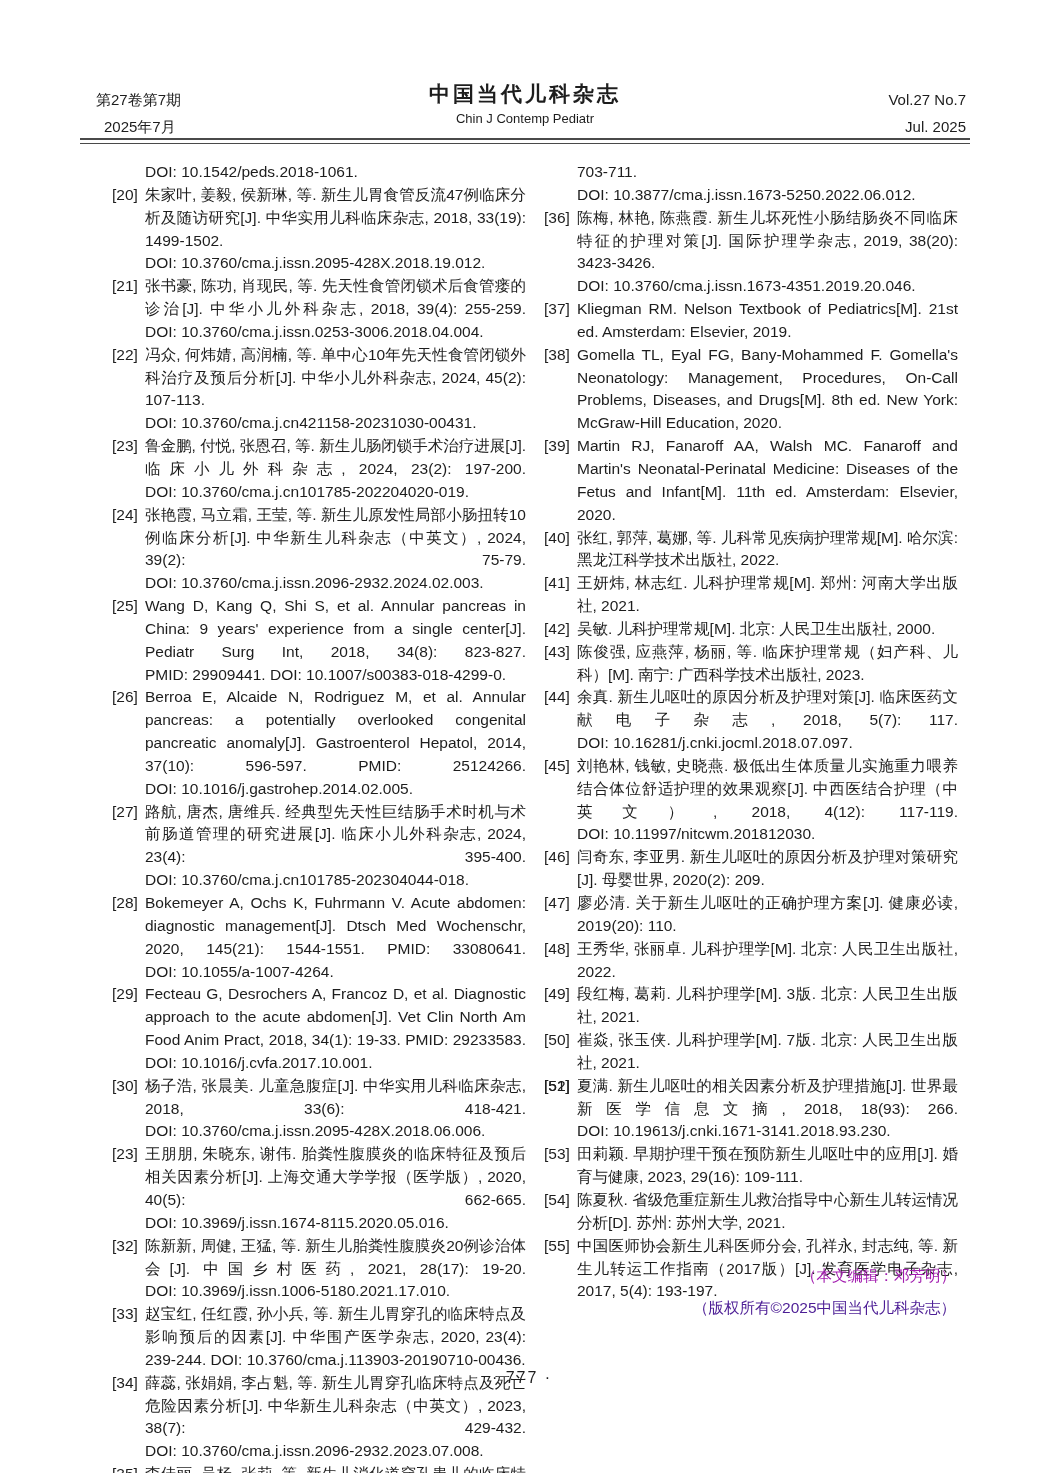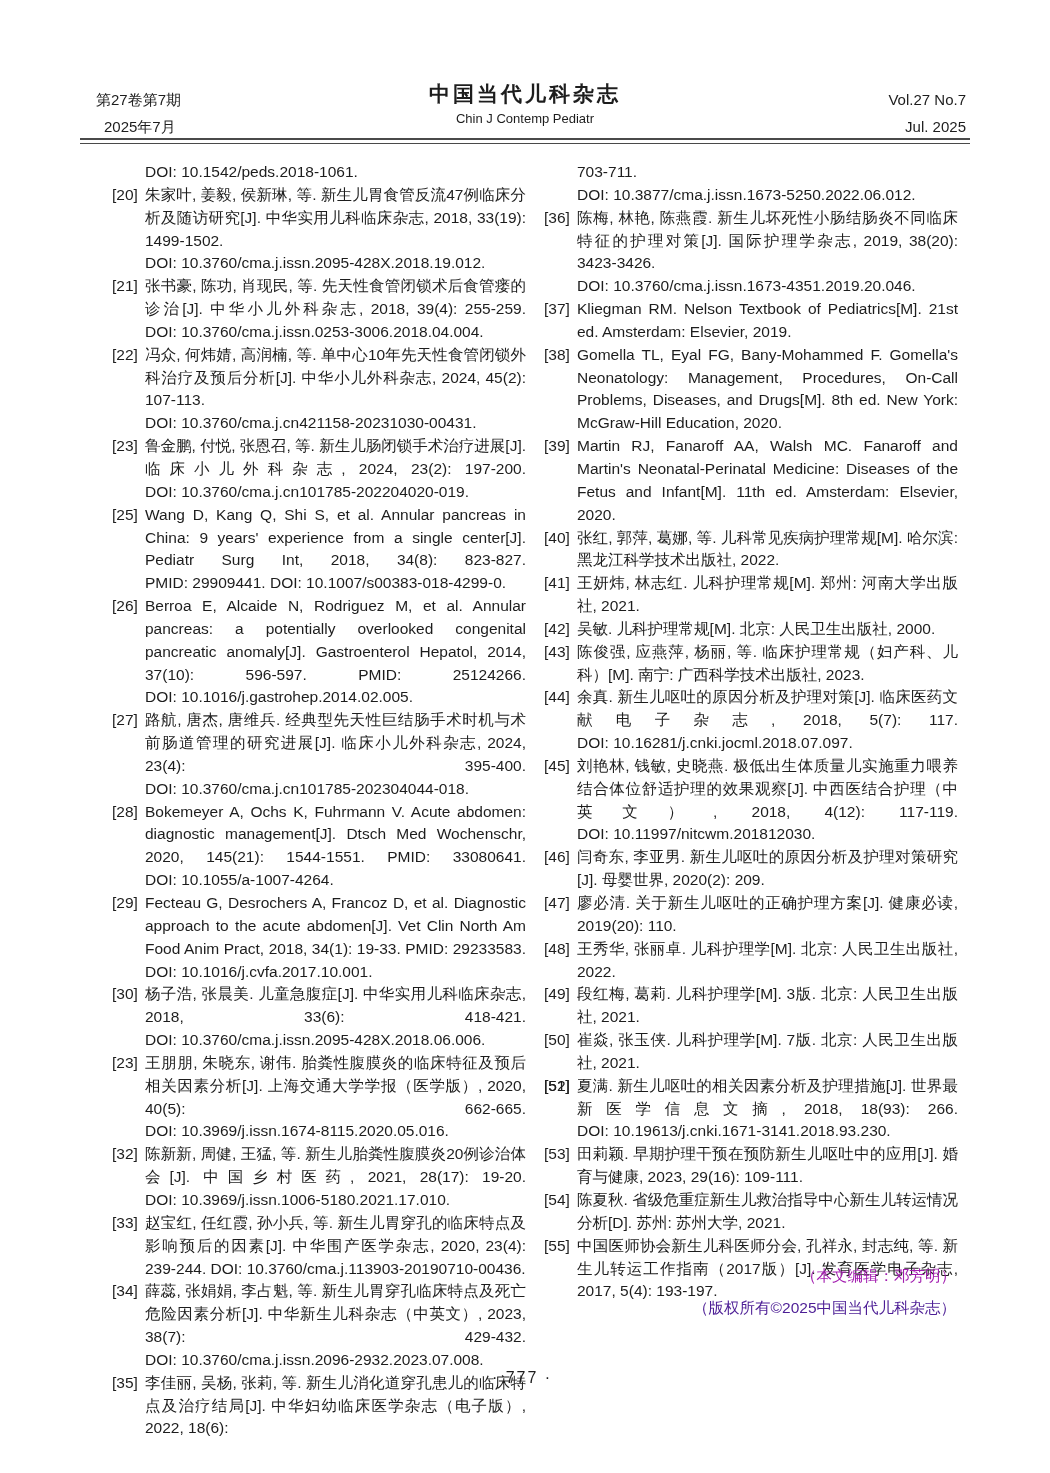--- a/index.html
+++ b/index.html
@@ -74,20 +74,21 @@
 
   <div class="hdr-rule"></div>
 
   <div class="columns">
     <div class="col" id="col-left">
         <div class="ref"><span class="ref-num"></span><span class="ref-text"><span class="nb">DOI: 10.1542/peds.2018-1061.</span></span></div>
         <div class="ref"><span class="ref-num">[20]</span><span class="ref-text">朱家叶, 姜毅, 侯新琳, 等. 新生儿胃食管反流47例临床分析及随访研究[J]. 中华实用儿科临床杂志, 2018, 33(19): 1499-1502. <span class="nb">DOI: 10.3760/cma.j.issn.2095-428X.2018.19.012.</span></span></div>
         <div class="ref"><span class="ref-num">[21]</span><span class="ref-text">张书豪, 陈功, 肖现民, 等. 先天性食管闭锁术后食管瘘的诊治[J]. 中华小儿外科杂志, 2018, 39(4): 255-259. <span class="nb">DOI: 10.3760/cma.j.issn.0253-3006.2018.04.004.</span></span></div>
         <div class="ref"><span class="ref-num">[22]</span><span class="ref-text">冯众, 何炜婧, 高润楠, 等. 单中心10年先天性食管闭锁外科治疗及预后分析[J]. 中华小儿外科杂志, 2024, 45(2): 107-113. <span class="nb">DOI: 10.3760/cma.j.cn421158-20231030-00431.</span></span></div>
         <div class="ref"><span class="ref-num">[23]</span><span class="ref-text">鲁金鹏, 付悦, 张恩召, 等. 新生儿肠闭锁手术治疗进展[J]. 临床小儿外科杂志, 2024, 23(2): 197-200. <span class="nb">DOI: 10.3760/cma.j.cn101785-202204020-019.</span></span></div>
+        <div class="ref"><span class="ref-num">[24]</span><span class="ref-text">张艳霞, 马立霜, 王莹, 等. 新生儿原发性局部小肠扭转10例临床分析[J]. 中华新生儿科杂志（中英文）, 2024, 39(2): 75-79. <span class="nb">DOI: 10.3760/cma.j.issn.2096-2932.2024.02.003.</span></span></div>
         <div class="ref"><span class="ref-num">[25]</span><span class="ref-text">Wang D, Kang Q, Shi S, et al. Annular pancreas in China: 9 years' experience from a single center[J]. Pediatr Surg Int, 2018, 34(8): 823-827. <span class="nb">PMID: 29909441.</span> <span class="nb">DOI: 10.1007/s00383-018-4299-0.</span></span></div>
         <div class="ref"><span class="ref-num">[26]</span><span class="ref-text">Berroa E, Alcaide N, Rodriguez M, et al. Annular pancreas: a potentially overlooked congenital pancreatic anomaly[J]. Gastroenterol Hepatol, 2014, 37(10): 596-597. <span class="nb">PMID: 25124266.</span> <span class="nb">DOI: 10.1016/j.gastrohep.2014.02.005.</span></span></div>
         <div class="ref"><span class="ref-num">[27]</span><span class="ref-text">路航, 唐杰, 唐维兵. 经典型先天性巨结肠手术时机与术前肠道管理的研究进展[J]. 临床小儿外科杂志, 2024, 23(4): 395-400. <span class="nb">DOI: 10.3760/cma.j.cn101785-202304044-018.</span></span></div>
         <div class="ref"><span class="ref-num">[28]</span><span class="ref-text">Bokemeyer A, Ochs K, Fuhrmann V. Acute abdomen: diagnostic management[J]. Dtsch Med Wochenschr, 2020, 145(21): 1544-1551. <span class="nb">PMID: 33080641.</span> <span class="nb">DOI: 10.1055/a-1007-4264.</span></span></div>
         <div class="ref"><span class="ref-num">[29]</span><span class="ref-text">Fecteau G, Desrochers A, Francoz D, et al. Diagnostic approach to the acute abdomen[J]. Vet Clin North Am Food Anim Pract, 2018, 34(1): 19-33. <span class="nb">PMID: 29233583.</span> <span class="nb">DOI: 10.1016/j.cvfa.2017.10.001.</span></span></div>
         <div class="ref"><span class="ref-num">[30]</span><span class="ref-text">杨子浩, 张晨美. 儿童急腹症[J]. 中华实用儿科临床杂志, 2018, 33(6): 418-421. <span class="nb">DOI: 10.3760/cma.j.issn.2095-428X.2018.06.006.</span></span></div>
         <div class="ref"><span class="ref-num">[23]</span><span class="ref-text">王朋朋, 朱晓东, 谢伟. 胎粪性腹膜炎的临床特征及预后相关因素分析[J]. 上海交通大学学报（医学版）, 2020, 40(5): 662-665. <span class="nb">DOI: 10.3969/j.issn.1674-8115.2020.05.016.</span></span></div>
         <div class="ref"><span class="ref-num">[32]</span><span class="ref-text">陈新新, 周健, 王猛, 等. 新生儿胎粪性腹膜炎20例诊治体会[J]. 中国乡村医药, 2021, 28(17): 19-20. <span class="nb">DOI: 10.3969/j.issn.1006-5180.2021.17.010.</span></span></div>
         <div class="ref"><span class="ref-num">[33]</span><span class="ref-text">赵宝红, 任红霞, 孙小兵, 等. 新生儿胃穿孔的临床特点及影响预后的因素[J]. 中华围产医学杂志, 2020, 23(4): 239-244. <span class="nb">DOI: 10.3760/cma.j.113903-20190710-00436.</span></span></div>
         <div class="ref"><span class="ref-num">[34]</span><span class="ref-text">薛蕊, 张娟娟, 李占魁, 等. 新生儿胃穿孔临床特点及死亡危险因素分析[J]. 中华新生儿科杂志（中英文）, 2023, 38(7): 429-432. <span class="nb">DOI: 10.3760/cma.j.issn.2096-2932.2023.07.008.</span></span></div>

